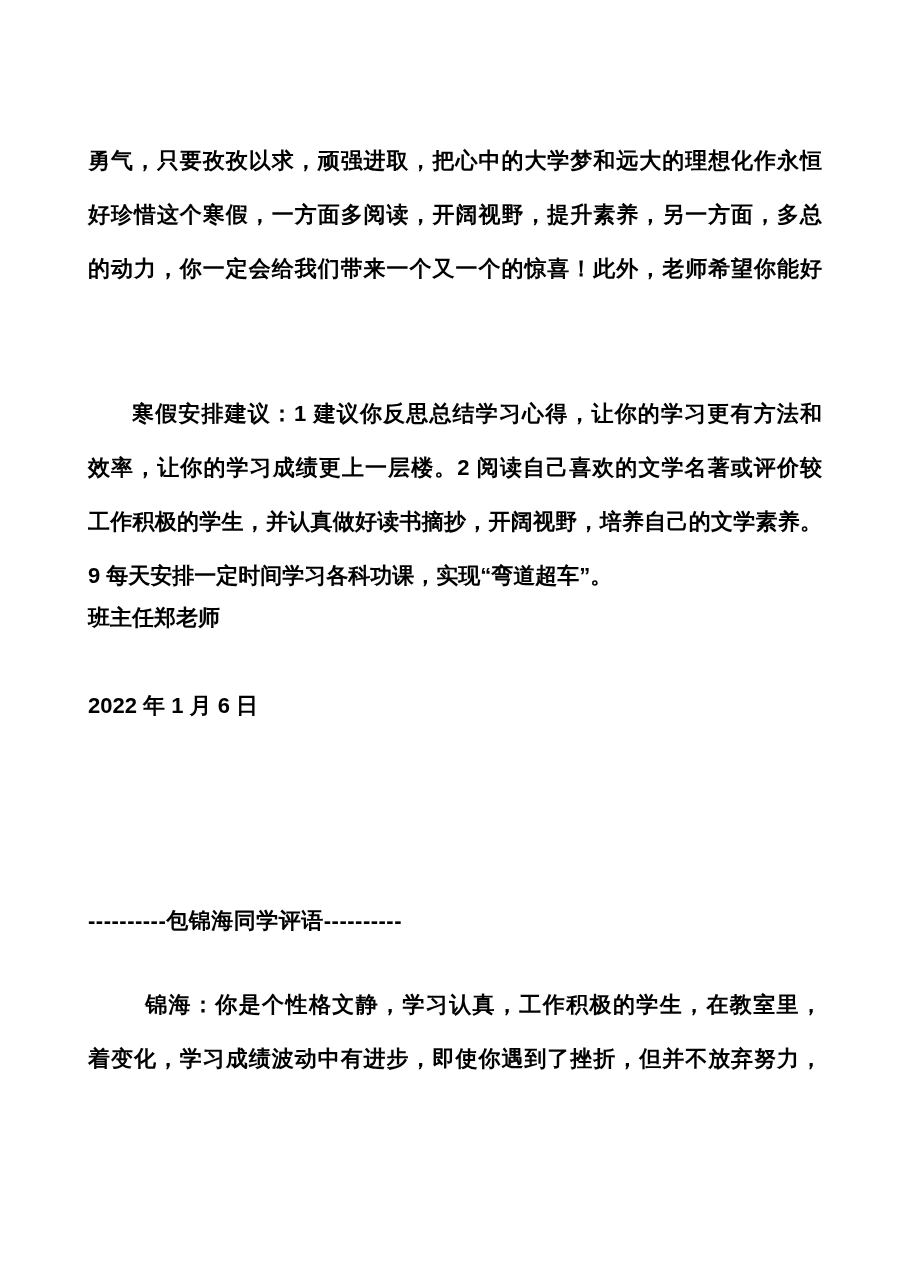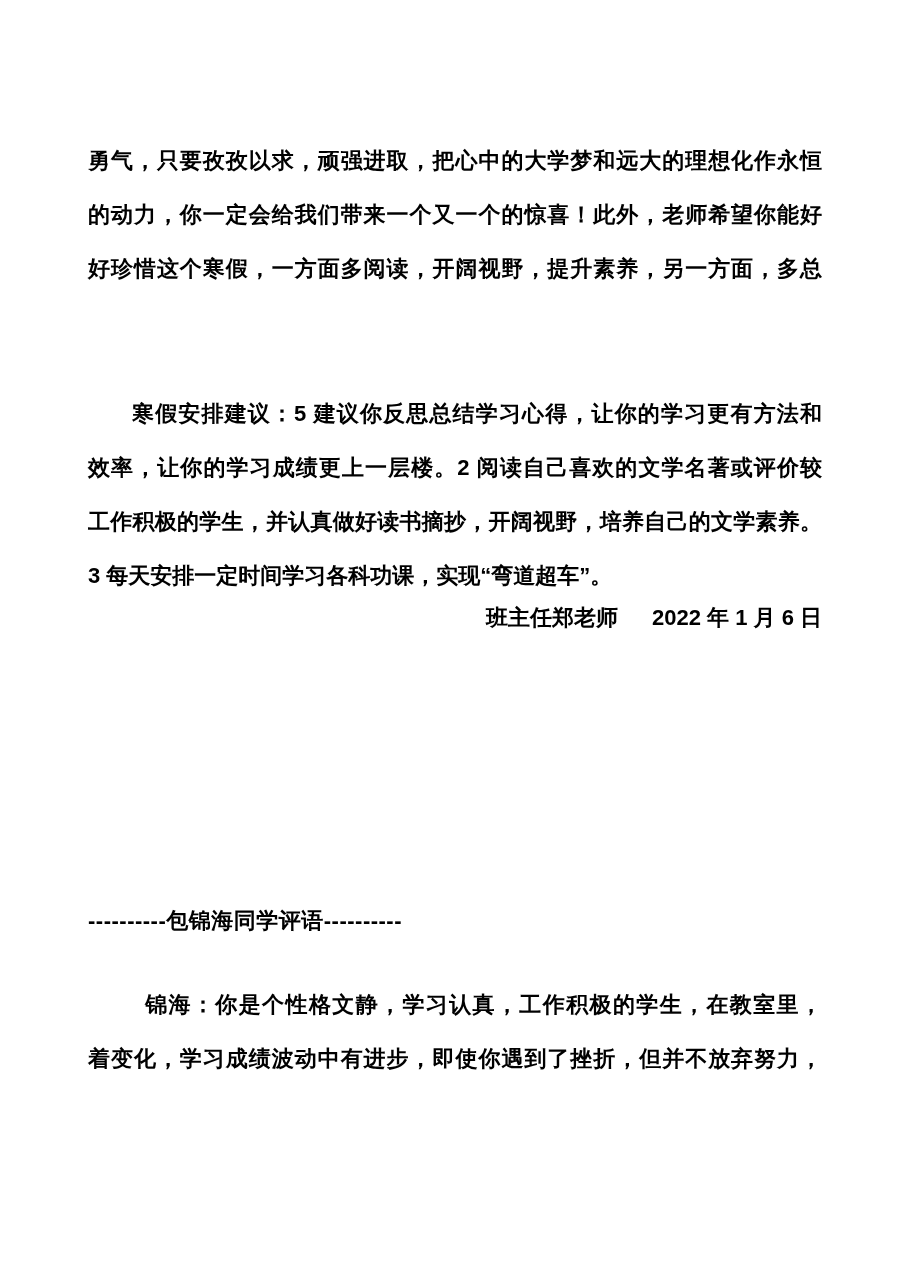--- a/index.html
+++ b/index.html
@@ -45,32 +45,32 @@
     letter-spacing: 0.5px;
   }
 </style>
 </head>
 <body>
 
 <div class="page">
 
   <div class="para" style="top: 110px;">
     <div class="line fill">勇气，只要孜孜以求，顽强进取，把心中的大学梦和远大的理想化作永恒</div>
+    <div class="line fill">好珍惜这个寒假，一方面多阅读，开阔视野，提升素养，另一方面，多总</div>
     <div class="line fill">的动力，你一定会给我们带来一个又一个的惊喜！此外，老师希望你能好</div>
-    <div class="line fill">好珍惜这个寒假，一方面多阅读，开阔视野，提升素养，另一方面，多总</div>
   </div>
 
   <div class="para" style="top: 363px;">
-    <div class="line fill indent-2">寒假安排建议：5 建议你反思总结学习心得，让你的学习更有方法和</div>
+    <div class="line fill indent-2">寒假安排建议：1 建议你反思总结学习心得，让你的学习更有方法和</div>
     <div class="line fill">效率，让你的学习成绩更上一层楼。2 阅读自己喜欢的文学名著或评价较</div>
     <div class="line fill">工作积极的学生，并认真做好读书摘抄，开阔视野，培养自己的文学素养。</div>
-    <div class="line">3 每天安排一定时间学习各科功课，实现“弯道超车”。</div>
+    <div class="line">9 每天安排一定时间学习各科功课，实现“弯道超车”。</div>
   </div>
 
-  <div class="para signature-row" style="top: 567px;">
+  <div class="para signature-row" style="top: 567px; flex-direction: column;">
     <span class="line">班主任郑老师</span>
     <span class="line">2022 年 1 月 6 日</span>
   </div>
 
   <div class="para" style="top: 870px;">
     <div class="line divider-line">----------包锦海同学评语----------</div>
   </div>
 
   <div class="para" style="top: 954px;">
     <div class="line fill indent-26">锦海：你是个性格文静，学习认真，工作积极的学生，在教室里，</div>

